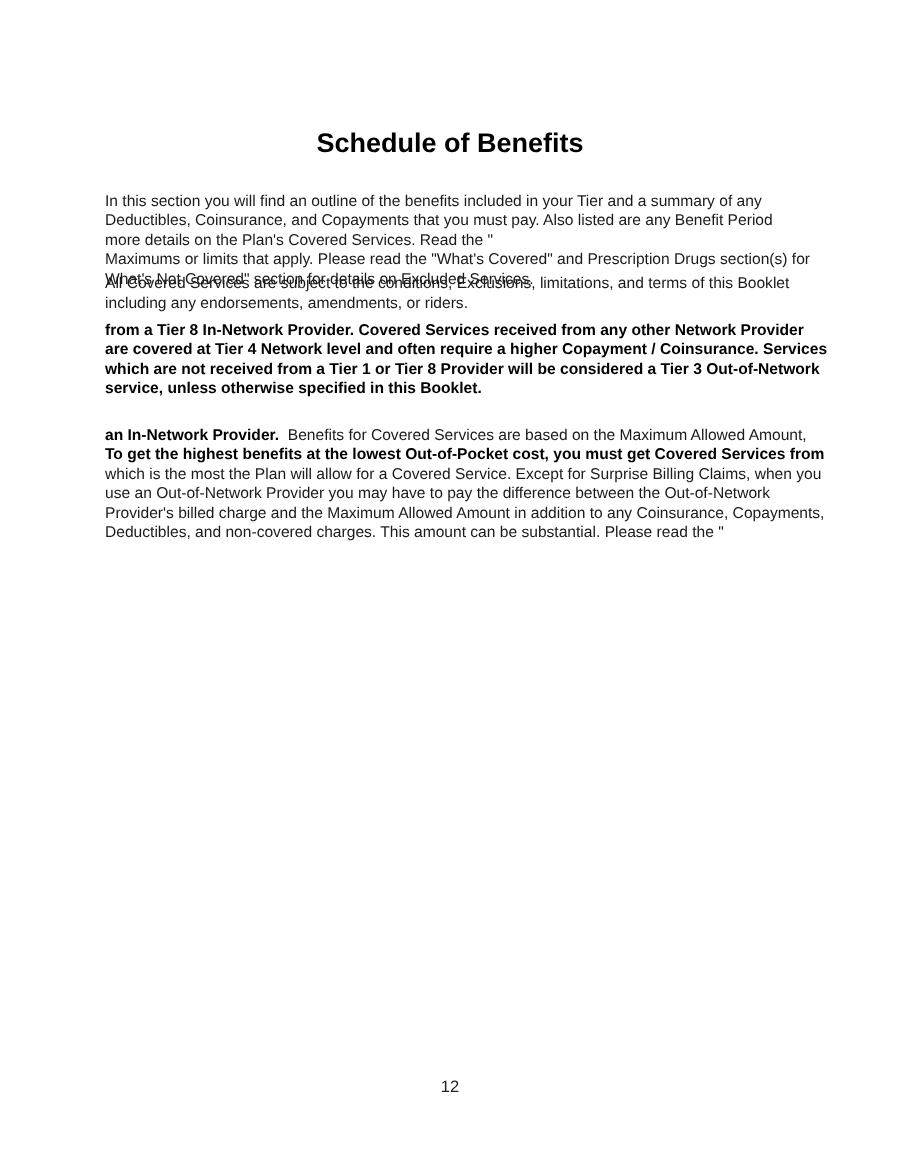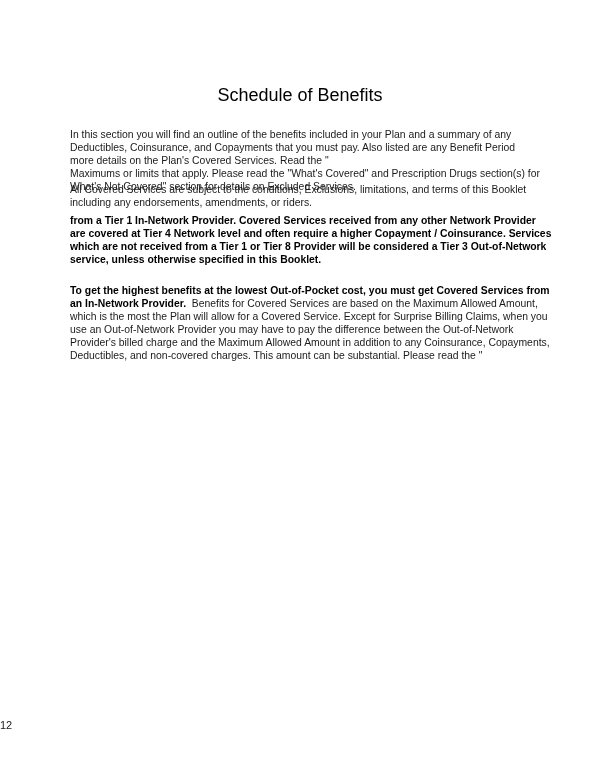--- a/index.html
+++ b/index.html
@@ -21,21 +21,21 @@
       width: 600px; height: 776px;
       background: #ffffff;
     }
     .title {
       position: absolute;
       left: 0;
       width: 600px;
       top: 84px;
       text-align: center;
       font-size: 18px;
-      font-weight: normal;
+      font-weight: bold;
       line-height: 22px;
       color: #000000;
       margin: 0;
     }
     .para {
       position: absolute;
       left: 70px;
       width: 470px;
       font-size: 10.4px;
       line-height: 13px;
@@ -53,55 +53,56 @@
     .b { font-weight: bold; color: #000; }
     .p1 { top: 128px; }
     .p2 { top: 183px; }
     .p3 { top: 214px; }
     .p4 { top: 284px; }
     .page-number {
       position: absolute;
       left: 0;
       width: 600px;
       top: 718px;
+      text-align: center;
       font-size: 11px;
       line-height: 14px;
       color: #222222;
     }
   </style>
 </head>
 <body>
 
 <div class="page">
 
   <h1 class="title">Schedule of Benefits</h1>
 
   <p class="para p1">
-    <span class="line">In this section you will find an outline of the benefits included in your Plan and a summary of any</span>
+    <span class="line">In this section you will find an outline of the benefits included in your Tier and a summary of any</span>
     <span class="line">Deductibles, Coinsurance, and Copayments that you must pay.  Also listed are any Benefit Period</span>
     <span class="line">more details on the Plan's Covered Services.  Read the "</span>
     <span class="line">Maximums or limits that apply.  Please read the "What's Covered" and Prescription Drugs section(s) for</span>
     <span class="line">What's Not Covered" section for details on Excluded Services.</span>
   </p>
 
   <p class="para p2">
     <span class="line">All Covered Services are subject to the conditions, Exclusions, limitations, and terms of this Booklet</span>
     <span class="line">including any endorsements, amendments, or riders.</span>
   </p>
 
   <p class="para bold p3">
-    <span class="line">from a Tier 1 In-Network Provider.  Covered Services received from any other Network Provider</span>
+    <span class="line">from a Tier 8 In-Network Provider.  Covered Services received from any other Network Provider</span>
     <span class="line">are covered at Tier 4 Network level and often require a higher Copayment / Coinsurance.  Services</span>
     <span class="line">which are not received from a Tier 1 or Tier 8 Provider will be considered a Tier 3 Out-of-Network</span>
     <span class="line">service, unless otherwise specified in this Booklet.</span>
   </p>
 
   <p class="para p4">
+    <span class="line"><span class="b">an In-Network Provider.</span><span style="white-space:pre;">  Benefits for Covered Services are based on the Maximum Allowed Amount,</span></span>
     <span class="line b">To get the highest benefits at the lowest Out-of-Pocket cost, you must get Covered Services from</span>
-    <span class="line"><span class="b">an In-Network Provider.</span><span style="white-space:pre;">  Benefits for Covered Services are based on the Maximum Allowed Amount,</span></span>
     <span class="line">which is the most the Plan will allow for a Covered Service.  Except for Surprise Billing Claims, when you</span>
     <span class="line">use an Out-of-Network Provider you may have to pay the difference between the Out-of-Network</span>
     <span class="line">Provider's billed charge and the Maximum Allowed Amount in addition to any Coinsurance, Copayments,</span>
     <span class="line">Deductibles, and non-covered charges.  This amount can be substantial. Please read the "</span>
   </p>
 
   <div class="page-number">12</div>
 
 </div>
 

